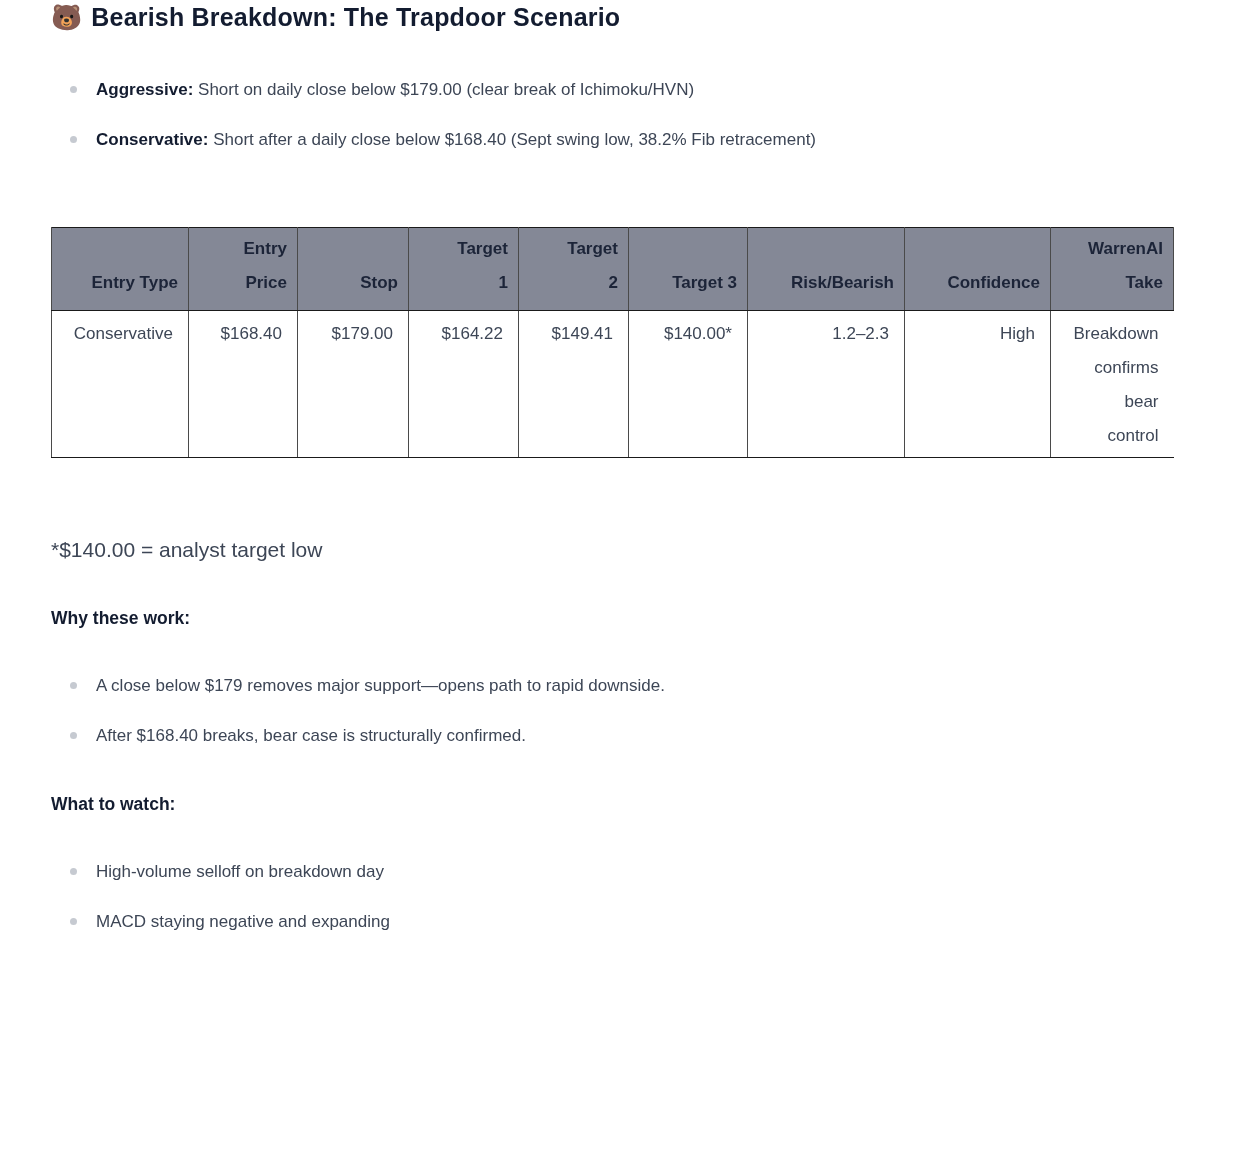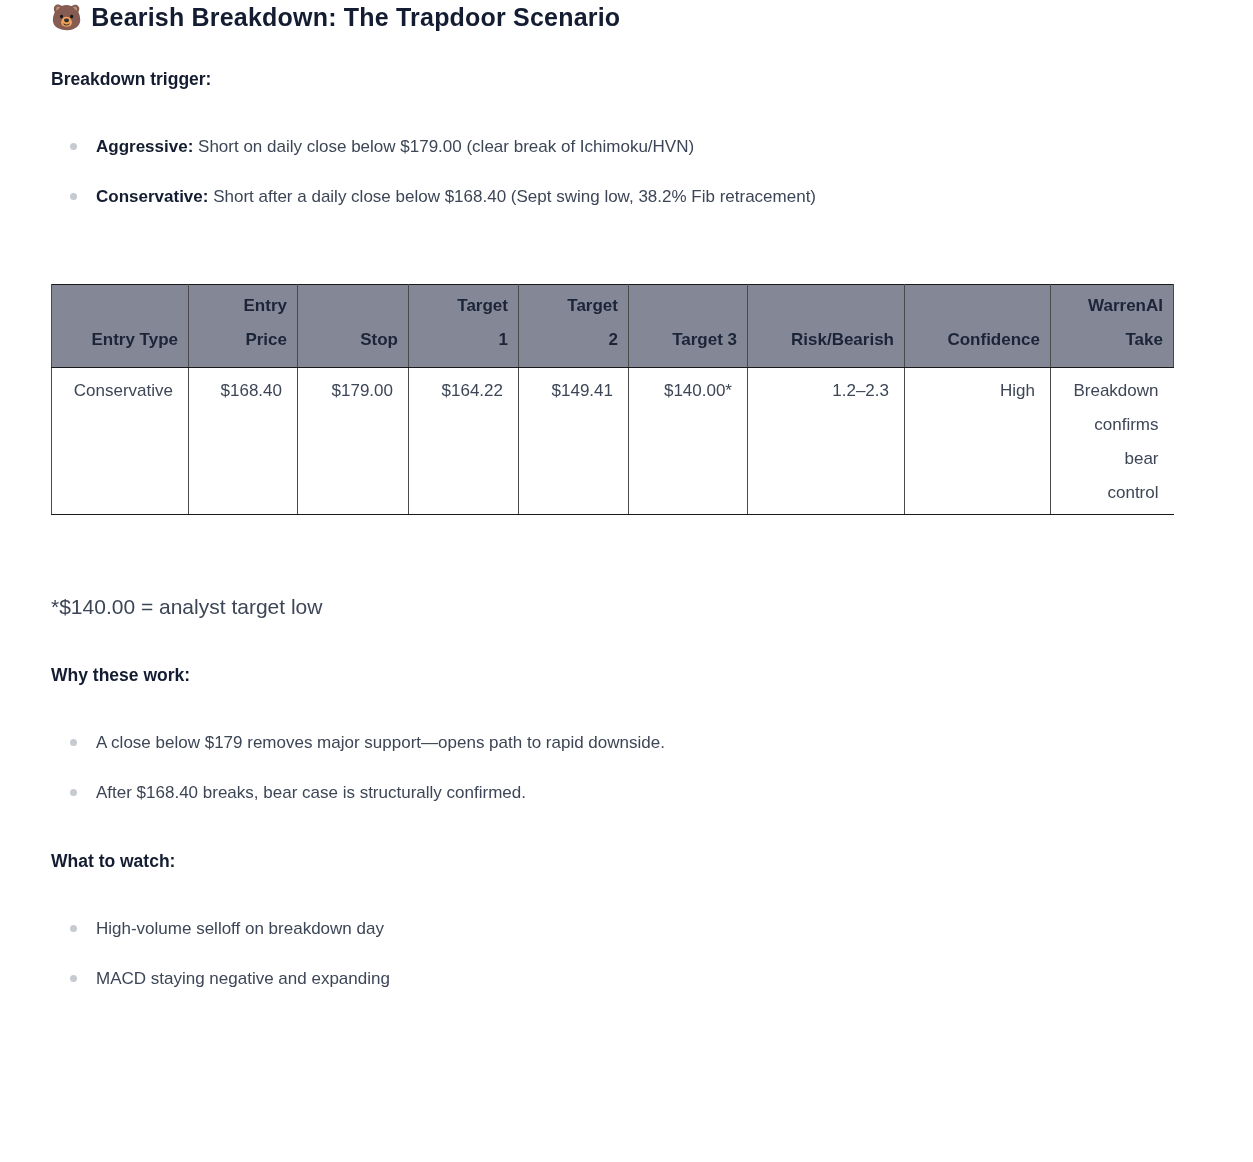--- a/index.html
+++ b/index.html
@@ -103,21 +103,20 @@
     color: var(--body-text);
   }
 </style>
 </head>
 <body>
 
 <div class="content">
 
   <h1 class="page-title"><span class="emoji">🐻</span><span>Bearish Breakdown: The Trapdoor Scenario</span></h1>
 
-  <p class="label">Breakdown trigger:</p>
 
   <ul class="bullets">
     <li><span class="dot"></span><strong>Aggressive:</strong><span> Short on daily close below $179.00 (clear break of Ichimoku/HVN)</span></li>
     <li><span class="dot"></span><strong>Conservative:</strong><span> Short after a daily close below $168.40 (Sept swing low, 38.2% Fib retracement)</span></li>
   </ul>
 
   <table class="data-table">
     <colgroup>
       <col style="width:137px">
         <col style="width:109px">

